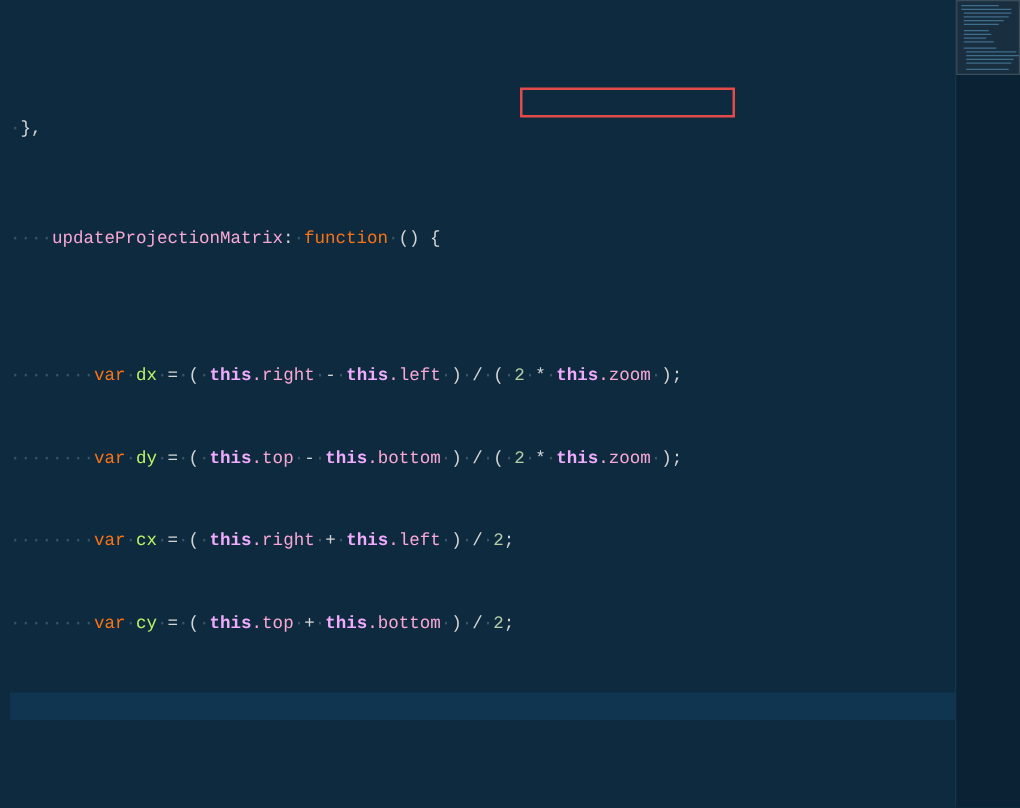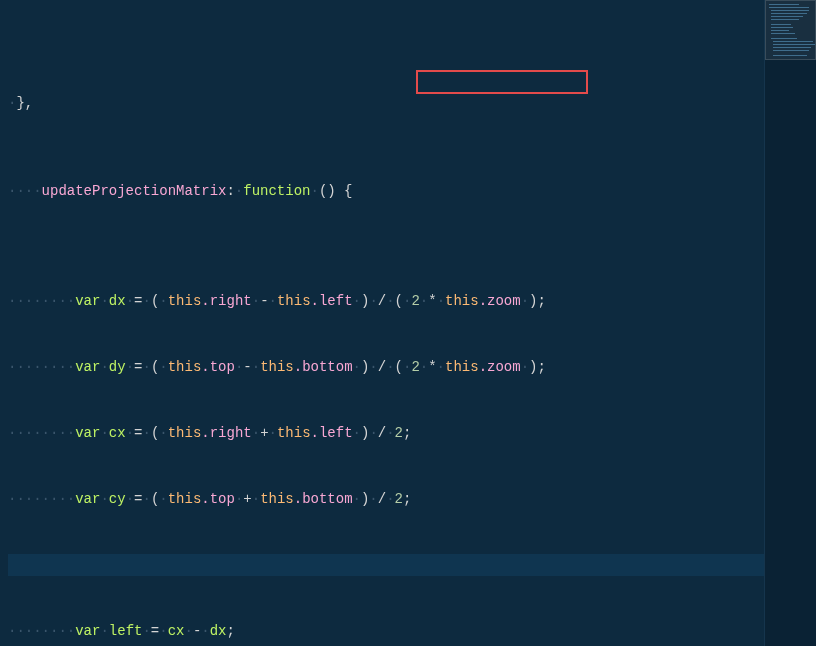--- a/index.html
+++ b/index.html
@@ -16,26 +16,26 @@
   .editor {
     padding: 4px 0 0 8px;
     line-height: 22px;
     white-space: pre;
     position: relative;
   }
   .line { position: relative; height: 22px; }
   .line.highlight-line { background: #0f3550; }
   .indent-guide { color: #3a556b; }
   .dot { color: #3a556b; }
-  .kw { color: #bef264; text-align: center; }
+  .kw { color: #f97316; text-align: center; }
   .id { color: #bef264; }
   .op { color: #d4d4d4; }
   .punc { color: #d4d4d4; }
   .num { color: #b5cea8; }
-  .this { color: #fdba74; }
+  .this { color: #f0abfc; font-weight: bold; }
   .prop { color: #f9a8d4; }
   .red-box {
     position: absolute;
     border: 2px solid #e34b4b;
     pointer-events: none;
   }
   .minimap {
     position: absolute;
     top: 0;
     right: 0;
@@ -70,21 +70,20 @@
 <div class="line"><span class="indent-guide">········</span><span class="kw">var</span><span class="dot">·</span><span class="id">dx</span><span class="dot">·</span><span class="op">=</span><span class="dot">·</span><span class="punc">(</span><span class="dot">·</span><span class="this">this</span><span class="prop">.right</span><span class="dot">·</span><span class="op">-</span><span class="dot">·</span><span class="this">this</span><span class="prop">.left</span><span class="dot">·</span><span class="punc">)</span><span class="dot">·</span><span class="op">/</span><span class="dot">·</span><span class="punc">(</span><span class="dot">·</span><span class="num">2</span><span class="dot">·</span><span class="op">*</span><span class="dot">·</span><span class="this">this</span><span class="prop">.zoom</span><span class="dot">·</span><span class="punc">);</span></div>
 
 <div class="line"><span class="indent-guide">········</span><span class="kw">var</span><span class="dot">·</span><span class="id">dy</span><span class="dot">·</span><span class="op">=</span><span class="dot">·</span><span class="punc">(</span><span class="dot">·</span><span class="this">this</span><span class="prop">.top</span><span class="dot">·</span><span class="op">-</span><span class="dot">·</span><span class="this">this</span><span class="prop">.bottom</span><span class="dot">·</span><span class="punc">)</span><span class="dot">·</span><span class="op">/</span><span class="dot">·</span><span class="punc">(</span><span class="dot">·</span><span class="num">2</span><span class="dot">·</span><span class="op">*</span><span class="dot">·</span><span class="this">this</span><span class="prop">.zoom</span><span class="dot">·</span><span class="punc">);</span></div>
 
 <div class="line"><span class="indent-guide">········</span><span class="kw">var</span><span class="dot">·</span><span class="id">cx</span><span class="dot">·</span><span class="op">=</span><span class="dot">·</span><span class="punc">(</span><span class="dot">·</span><span class="this">this</span><span class="prop">.right</span><span class="dot">·</span><span class="op">+</span><span class="dot">·</span><span class="this">this</span><span class="prop">.left</span><span class="dot">·</span><span class="punc">)</span><span class="dot">·</span><span class="op">/</span><span class="dot">·</span><span class="num">2</span><span class="punc">;</span></div>
 
 <div class="line"><span class="indent-guide">········</span><span class="kw">var</span><span class="dot">·</span><span class="id">cy</span><span class="dot">·</span><span class="op">=</span><span class="dot">·</span><span class="punc">(</span><span class="dot">·</span><span class="this">this</span><span class="prop">.top</span><span class="dot">·</span><span class="op">+</span><span class="dot">·</span><span class="this">this</span><span class="prop">.bottom</span><span class="dot">·</span><span class="punc">)</span><span class="dot">·</span><span class="op">/</span><span class="dot">·</span><span class="num">2</span><span class="punc">;</span></div>
 
 <div class="line highlight-line"></div>
 
-<div class="line"><span class="indent-guide">········</span><span class="kw">var</span><span class="dot">·</span><span class="id">left</span><span class="dot">·</span><span class="op">=</span><span class="dot">·</span><span class="id">cx</span><span class="dot">·</span><span class="op">-</span><span class="dot">·</span><span class="id">dx</span><span class="punc">;</span></div>
 
 
 
 
 
 
 
 
 
 

